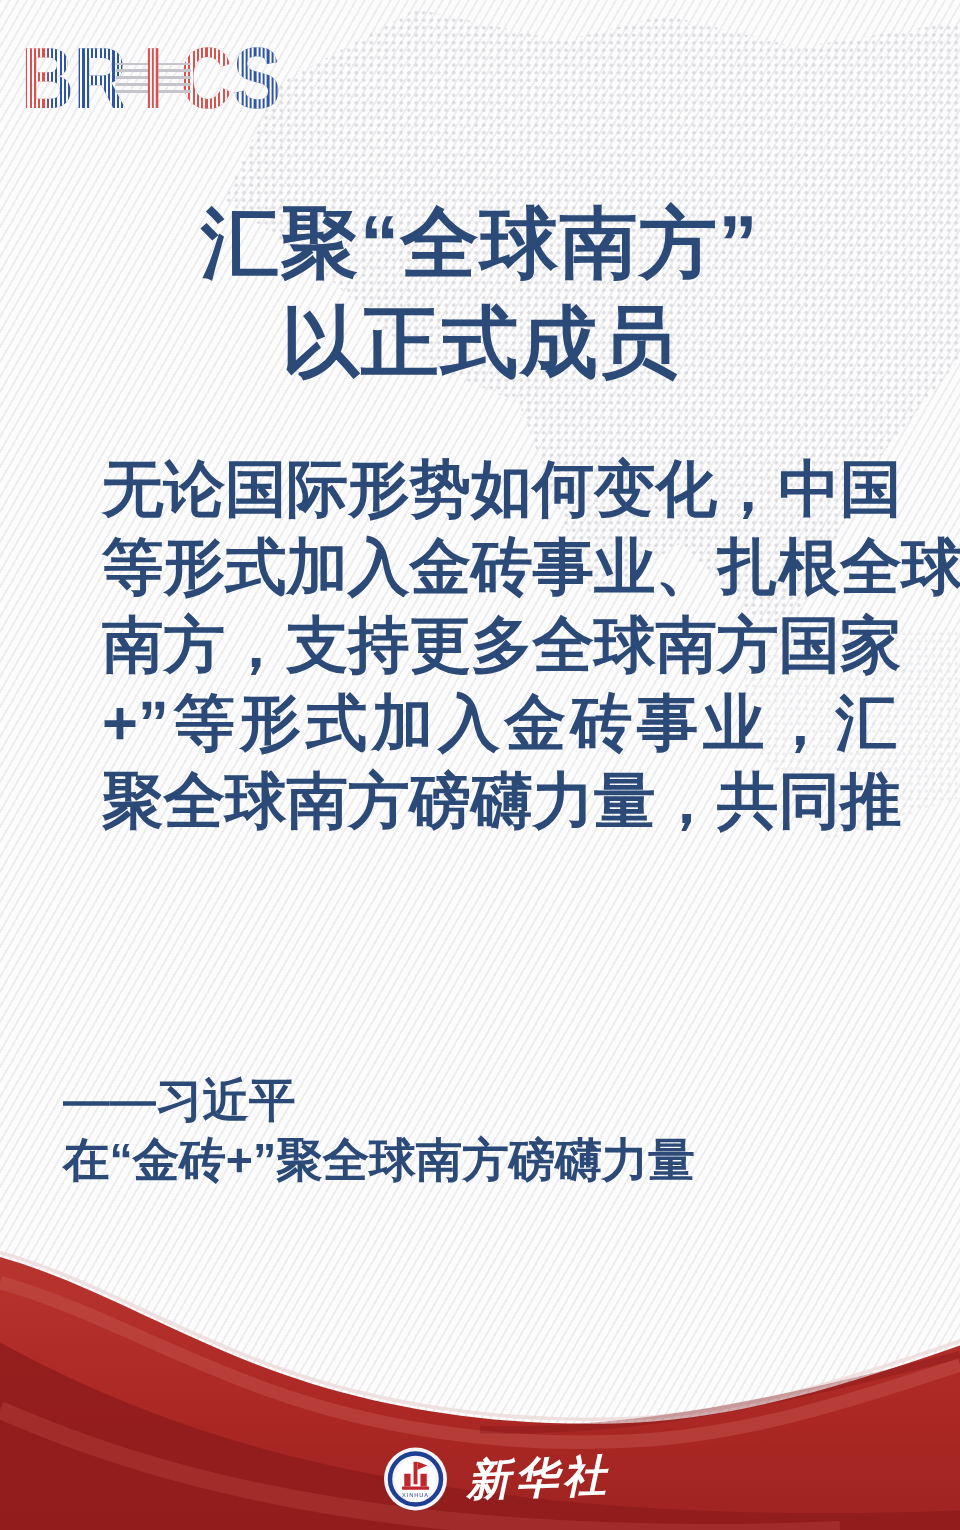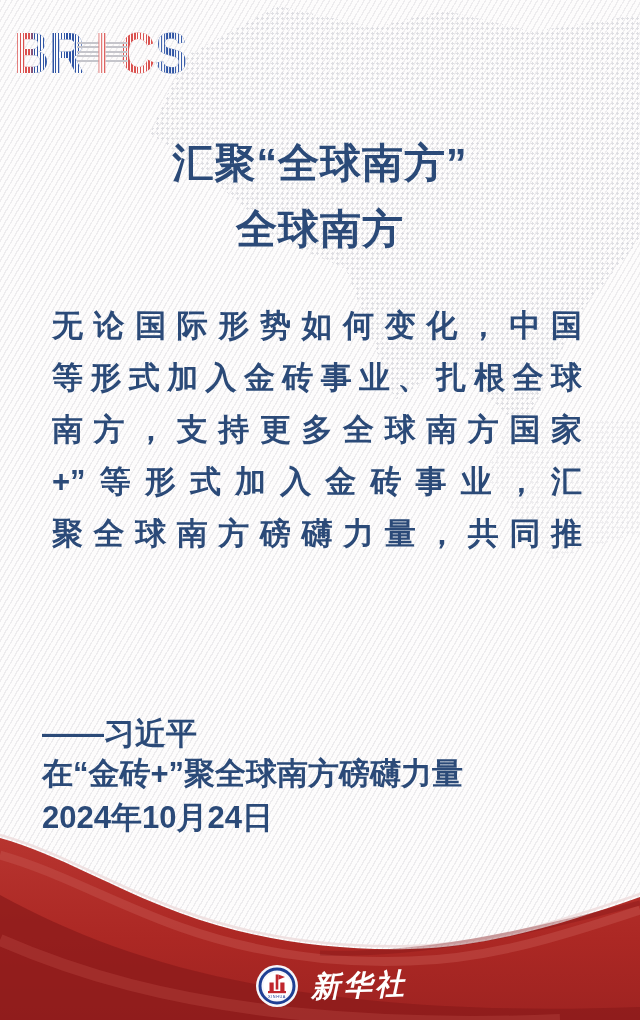--- a/index.html
+++ b/index.html
@@ -25,24 +25,24 @@
       linear-gradient(0deg, var(--c), var(--c));}
   .bl-b{background-image:
       repeating-linear-gradient(90deg, rgba(253,252,252,0) 0 1.7px, #fdfcfc 1.7px 3.4px),
       linear-gradient(90deg, #da5250 0 44%, #2e54a4 58% 100%);}
   .brics-i{position:relative;margin:0 5px;padding:0 8px;}
   .brics-i::before{content:"";position:absolute;left:-14px;right:-14px;top:18px;height:20px;
       background:repeating-linear-gradient(0deg,#c5c5cb 0 2px, rgba(0,0,0,0) 2px 4.6px);}
   .brics-i .bl{position:relative;}
   
   .title{position:absolute;top:130px;left:0;width:640px;text-align:center;
-    color:#2b4a78;font-size:41px;font-weight:900;line-height:66px;letter-spacing:1px;}
+    color:#2b4a78;font-size:52px;font-weight:900;line-height:66px;letter-spacing:1px;}
   
-  .quote{position:absolute;top:300px;left:52px;width:530px;
-    color:#2b4a78;font-size:31px;font-weight:700;line-height:52px;}
+  .quote{position:absolute;top:300px;left:68px;width:530px;
+    color:#2b4a78;font-size:41px;font-weight:700;line-height:52px;}
   .quote-line{text-align:justify;text-align-last:justify;white-space:nowrap;}
   .quote-line.last{text-align-last:left;}
   
   .attr{position:absolute;top:714px;right:58px;width:540px;
     color:#2b4a78;font-size:31px;font-weight:700;line-height:40px;}
   .attr .date{margin-top:4px;}
   
   .wave{position:absolute;left:0;bottom:0;width:640px;height:195px;}
   .wave svg{display:block;}
   
@@ -62,35 +62,34 @@
   <div class="brics">
     <span class="bl bl-b">B</span>
     <span class="bl bl-stripe" style="--c:#2e54a4">R</span>
     <span class="brics-i"><span class="bl bl-stripe" style="--c:#da5250">I</span></span>
     <span class="bl bl-stripe" style="--c:#da5250">C</span>
     <span class="bl bl-stripe" style="--c:#2e54a4">S</span>
   </div>
 
   <div class="title">
     <div>汇聚“全球南方”</div>
-    <div>全球南方</div>
+    <div>以正式成员</div>
   </div>
 
   <div class="quote">
     <div class="quote-line">无论国际形势如何变化，中国</div>
     <div class="quote-line">等形式加入金砖事业、扎根全球</div>
     <div class="quote-line">南方，支持更多全球南方国家</div>
     <div class="quote-line">+”等形式加入金砖事业，汇</div>
     <div class="quote-line">聚全球南方磅礴力量，共同推</div>
   </div>
 
   <div class="attr">
     <div>——习近平</div>
     <div>在“金砖+”聚全球南方磅礴力量</div>
-    <div class="date">2024年10月24日</div>
   </div>
 
   <div class="wave">
     <svg width="640" height="195" viewBox="0 0 640 195" xmlns="http://www.w3.org/2000/svg">
       <defs>
         <linearGradient id="gradRed" x1="0" y1="0" x2="0" y2="1">
           <stop offset="0" stop-color="#b7342f"></stop>
           <stop offset="0.55" stop-color="#ac2824"></stop>
           <stop offset="1" stop-color="#9e2321"></stop>
         </linearGradient>

